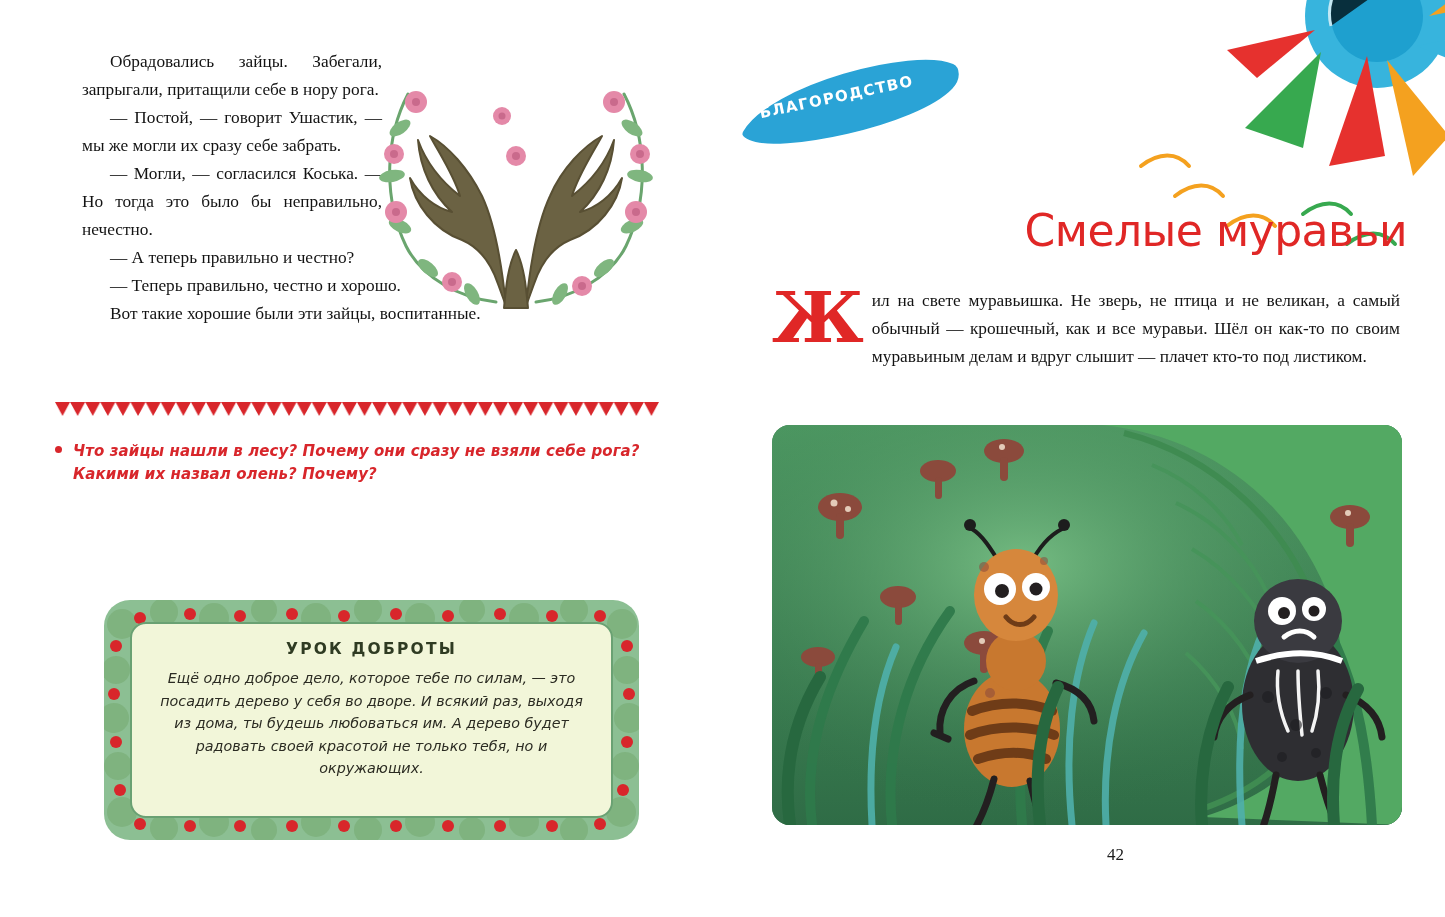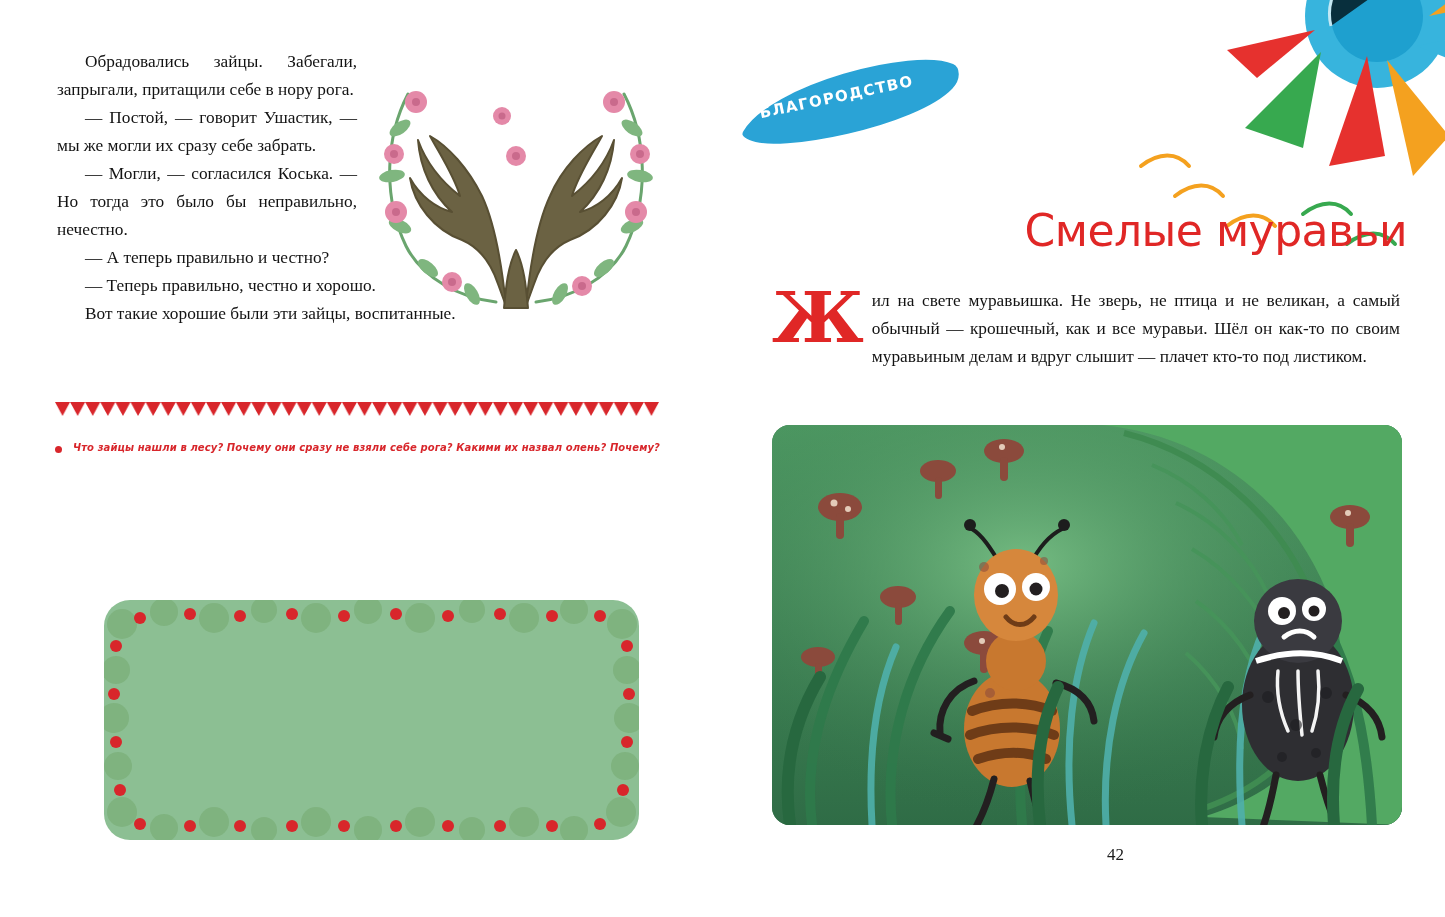--- a/index.html
+++ b/index.html
@@ -32,21 +32,21 @@
     position: absolute;
     left: 57px;
     top: 48px;
     width: 600px;
     font-size: 17.3px;
     line-height: 1.62;
     color: #131313;
     text-align: justify;
   }
   .body-text p { margin: 0; }
-  .body-text p.indent { text-indent: 28px; }
+  .body-text p.indent { text-indent: 28px; margin-left: 25px; }
   .para-narrow { width: 300px; }
 
   .antlers-wrap {
     position: absolute;
     left: 356px;
     top: 36px;
     width: 320px;
     height: 290px;
   }
 
@@ -58,21 +58,21 @@
     height: 18px;
   }
 
   .questions {
     position: absolute;
     left: 55px;
     top: 440px;
     width: 610px;
     font-family: "DejaVu Sans", sans-serif;
     color: #d8262b;
-    font-size: 10px;
+    font-size: 15px;
     line-height: 1.52;
     font-style: italic;
   }
   .question {
     position: relative;
     padding-left: 18px;
     margin-bottom: 16px;
     font-weight: 600;
     letter-spacing: .1px;
   }
@@ -360,20 +360,24 @@
             <circle cx="188" cy="226" r="6"></circle>
               <circle cx="240" cy="226" r="6"></circle>
               <circle cx="292" cy="226" r="6"></circle>
             <circle cx="344" cy="226" r="6"></circle>
               <circle cx="396" cy="226" r="6"></circle>
               <circle cx="448" cy="226" r="6"></circle>
             <circle cx="496" cy="224" r="6"></circle>
           </g>
         </svg>
       </div>
+      <div class="lesson-inner">
+        <div class="lesson-title">УРОК ДОБРОТЫ</div>
+        <div class="lesson-body">Ещё одно доброе дело, которое тебе по силам, — это по­садить дерево у себя во дворе. И всякий раз, выходя из дома, ты будешь любоваться им. А дерево будет радо­вать своей красотой не только тебя, но и окружающих.</div>
+      </div>
     </div>
   </div>
 
   <div class="page page-right">
 
     <div class="corner-decor">
       <svg viewBox="0 0 330 270" width="330" height="270">
         <g transform="translate(262,16)">
           <circle cx="0" cy="0" r="72" fill="#37b4dd"></circle>
           <circle cx="0" cy="0" r="46" fill="#1ea0cf"></circle>

